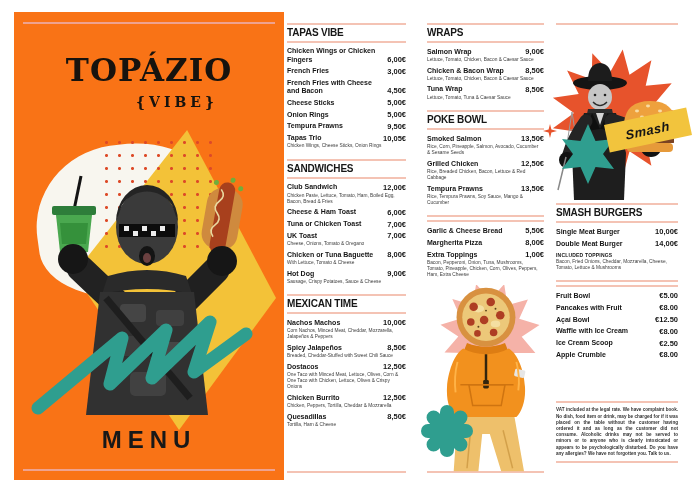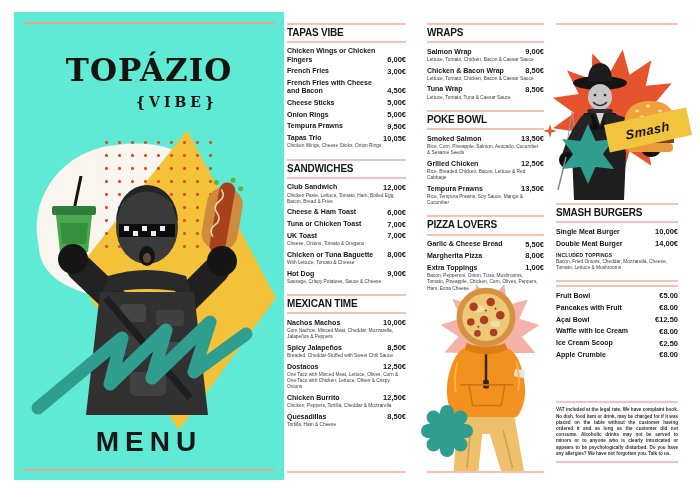--- a/index.html
+++ b/index.html
@@ -1,25 +1,25 @@
 <!DOCTYPE html>
 <html><head>
 <meta charset="utf-8">
 <style>
   html,body{margin:0;padding:0;}
   body{width:700px;height:500px;background:#ffffff;font-family:"Liberation Sans",sans-serif;position:relative;overflow:hidden;color:#161616;}
 
   
-  .cover{position:absolute;left:14px;top:12px;width:270px;height:468px;background:#5eead4;overflow:hidden;}
+  .cover{position:absolute;left:14px;top:12px;width:270px;height:468px;background:#f97316;overflow:hidden;}
   .cover-line{position:absolute;left:9px;right:9px;height:2px;background:#efa28f;}
   .cover-line.top{top:10px}
   .cover-line.bottom{bottom:9px}
   .brand{position:absolute;top:40px;width:100%;text-align:center;font-family:"DejaVu Serif",serif;font-weight:bold;font-size:31px;letter-spacing:1px;color:#17130e;}
   .brand-sub{position:absolute;top:82px;width:100%;text-align:center;font-family:"DejaVu Serif",serif;font-weight:bold;font-size:14px;letter-spacing:4px;color:#17130e;padding-left:28px;}
-  .menu-label{position:absolute;top:414px;width:100%;text-align:center;font-weight:bold;font-size:28px;letter-spacing:6px;color:#181818;}
+  .menu-label{position:absolute;top:414px;width:100%;text-align:center;font-weight:bold;font-size:24px;letter-spacing:6px;color:#181818;}
   .paper-blob{position:absolute;left:22px;top:132px;width:185px;height:155px;background:#f8f6ef;border-radius:48% 52% 40% 60%/55% 45% 60% 40%;transform:rotate(-8deg);}
   .diamond{position:absolute;left:60px;top:118px;width:202px;height:300px;background:#f3c238;clip-path:polygon(56% 0,100% 56%,52% 100%,0 48%);}
   .dots{position:absolute;left:86px;top:124px;width:114px;height:114px;background-image:radial-gradient(circle,#dd4a28 1.3px,transparent 1.6px);background-size:13px 13px;}
   .knight{position:absolute;left:26px;top:158px;}
   .squiggle{position:absolute;left:12px;top:300px;}
 
   
   .menu-col{position:absolute;top:20px;}
   .col1{left:287px;width:119px;}
   .col2{left:427px;width:117px;}
@@ -312,21 +312,20 @@
           <div class="row">
             <span class="iname">Tempura Prawns</span>
             <span class="price">13,50€</span>
           </div>
           <div class="desc">Rice, Tempura Prawns, Soy Sauce, Mango &amp; Cucumber</div>
         </div>
       </div>
     </section>
     <section class="menu-section">
       <div class="rule"></div>
-      <h2 class="section-title">PIZZA LOVERS</h2>
       <div class="rule"></div>
       <div class="items">
         <div class="item">
           <div class="row">
             <span class="iname">Garlic &amp; Cheese Bread</span>
             <span class="price">5,50€</span>
           </div>
         </div>
         <div class="item">
           <div class="row">

